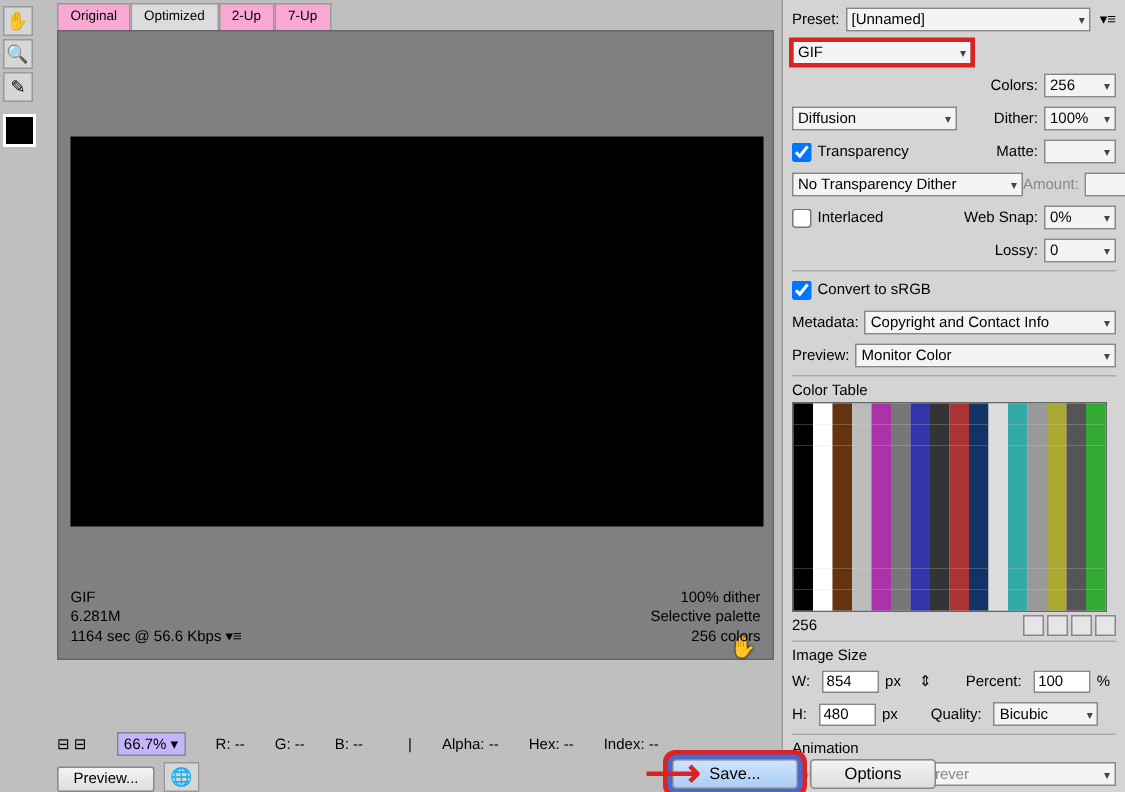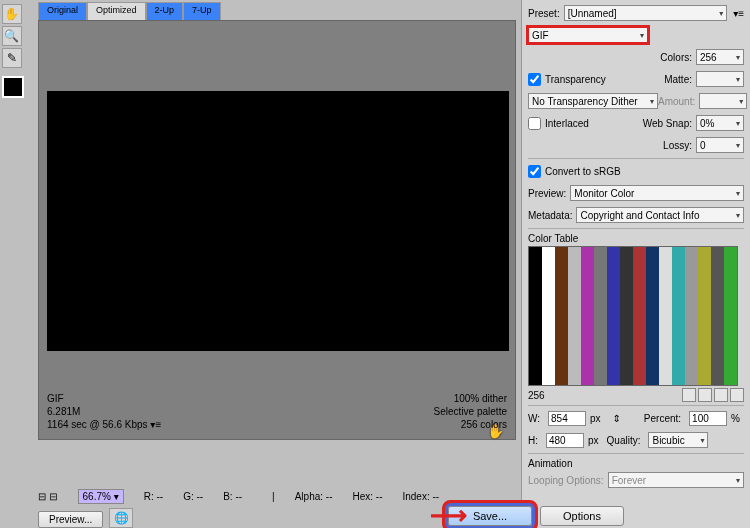--- a/index.html
+++ b/index.html
@@ -2,21 +2,21 @@
 <html><head>
 <meta charset="utf-8">
 <style>
 * { box-sizing: border-box; margin: 0; padding: 0; font-family: Tahoma, Arial, sans-serif; font-size: 10px; }
 body { width: 750px; height: 528px; background: #bfbfbf; position: relative; overflow: hidden; }
 .main-area { position: absolute; left: 0; top: 0; width: 519px; height: 528px; background: #bfbfbf; }
 .toolbar-left { position: absolute; left: 2px; top: 4px; width: 24px; }
 .tool-btn { width: 20px; height: 20px; margin-bottom: 2px; background: #d6d6d6; border: 1px solid #999; display: flex; align-items: center; justify-content: center; font-size: 12px; }
 .swatch { width: 22px; height: 22px; background: #000; border: 2px solid #fff; margin-top: 8px; }
 .tabs { position: absolute; left: 38px; top: 2px; height: 18px; display: flex; }
-.tab { padding: 2px 8px; background: #3b82f6; border: 1px solid #999; border-bottom: none; font-size: 9px; cursor: pointer; }
+.tab { padding: 2px 8px; background: #f9a8d4; border: 1px solid #999; border-bottom: none; font-size: 9px; cursor: pointer; }
 .tab.active { background: #dcdcdc; }
 .canvas-bg { position: absolute; left: 38px; top: 20px; width: 478px; height: 420px; background: #808080; border: 1px solid #666; }
 .canvas-black { position: absolute; left: 8px; top: 70px; width: 462px; height: 260px; background: #000; }
 .info-strip { position: absolute; left: 8px; bottom: 8px; right: 8px; display: flex; justify-content: space-between; font-size: 9px; color: #000; }
 .info-left { line-height: 1.3; }
 .info-right { text-align: right; line-height: 1.3; }
 .bottom-row1 { position: absolute; left: 38px; top: 488px; width: 478px; height: 16px; display: flex; align-items: center; gap: 20px; font-size: 9px; }
 .zoom-box { border: 1px solid #888; padding: 1px 4px; background: #c4b5fd; }
 .bottom-row2 { position: absolute; left: 38px; top: 508px; display: flex; gap: 6px; align-items: center; }
 .btn { padding: 2px 10px; background: linear-gradient(#f4f4f4,#ddd); border: 1px solid #888; border-radius: 2px; font-size: 10px; cursor: pointer; }
@@ -111,29 +111,38 @@
       </div>
   </div>
 
   <div class="row">
     <span class="lbl" style="margin-left:auto">Colors:</span>
     <div class="sel sm">
         <span>256</span>
       </div>
   </div>
   <div class="row">
+    <div class="sel" style="width:110px;flex:none">
+        <span>Diffusion</span>
+      </div>
+    <span class="lbl" style="margin-left:auto">Dither:</span>
+    <div class="sel sm">
+        <span>100%</span>
+      </div>
+  </div>
+  <div class="row">
     <input type="checkbox" class="chk" checked="" style="">
     <span class="lbl">Transparency</span>
     <span class="lbl" style="margin-left:auto">Matte:</span>
     <div class="sel sm">
         <span></span>
       </div>
   </div>
   <div class="row">
-    <div class="sel" style="width:130px;flex:none">
+    <div class="sel" style="width:154px;flex:none">
         <span>No Transparency Dither</span>
       </div>
     <span class="lbl dim" style="margin-left:auto">Amount:</span>
     <div class="sel sm dim">
         <span></span>
       </div>
   </div>
   <div class="row">
     <input type="checkbox" class="chk" style="">
     <span class="lbl">Interlaced</span>
@@ -147,29 +156,29 @@
     <div class="sel sm">
         <span>0</span>
       </div>
   </div>
   <hr class="sep">
   <div class="row">
     <input type="checkbox" class="chk" checked="" style="">
     <span class="lbl">Convert to sRGB</span>
   </div>
   <div class="row">
+    <span class="lbl">Metadata:</span>
+    <div class="sel">
+        <span>Copyright and Contact Info</span>
+      </div>
+  </div>
+  <div class="row">
     <span class="lbl">Preview:</span>
     <div class="sel">
         <span>Monitor Color</span>
-      </div>
-  </div>
-  <div class="row">
-    <span class="lbl">Metadata:</span>
-    <div class="sel">
-        <span>Copyright and Contact Info</span>
       </div>
   </div>
   <hr class="sep">
   <div class="section-h">Color Table</div>
   <div class="color-table" id="ct">
       <div style="background: rgb(0, 0, 0);"></div>
       <div style="background: rgb(255, 255, 255);"></div>
       <div style="background: rgb(102, 51, 17);"></div>
       <div style="background: rgb(187, 187, 187);"></div>
       <div style="background: rgb(170, 51, 170);"></div>
@@ -332,36 +341,37 @@
   <div class="ct-bottom">
     <span>256</span>
     <div class="ct-icons">
       <span></span>
       <span></span>
       <span></span>
       <span></span>
     </div>
   </div>
   <hr class="sep">
+  <div class="section-h">Image Size</div>
   <div class="imgsz">
     <div class="row">
       <span class="lbl">W:</span>
       <input class="txt-in" value="854" style="">
       <span class="lbl">px</span>
       <span style="margin:0 4px">⇕</span>
       <span class="lbl" style="margin-left:auto">Percent:</span>
       <input class="txt-in" value="100" style="">
       <span class="lbl">%</span>
     </div>
     <div class="row">
       <span class="lbl">H:</span>
       <input class="txt-in" value="480" style="">
       <span class="lbl">px</span>
-      <span class="lbl" style="">Quality:</span>
-      <div class="sel" style="width:60px;flex:none">
+      <span class="lbl" style="margin-left:14px">Quality:</span>
+      <div class="sel" style="width:70px;flex:none">
           <span>Bicubic</span>
         </div>
     </div>
   </div>
   <hr class="sep">
   <div class="section-h">Animation</div>
   <div class="row">
     <span class="lbl dim">Looping Options:</span>
     <div class="sel dim">
         <span>Forever</span>

